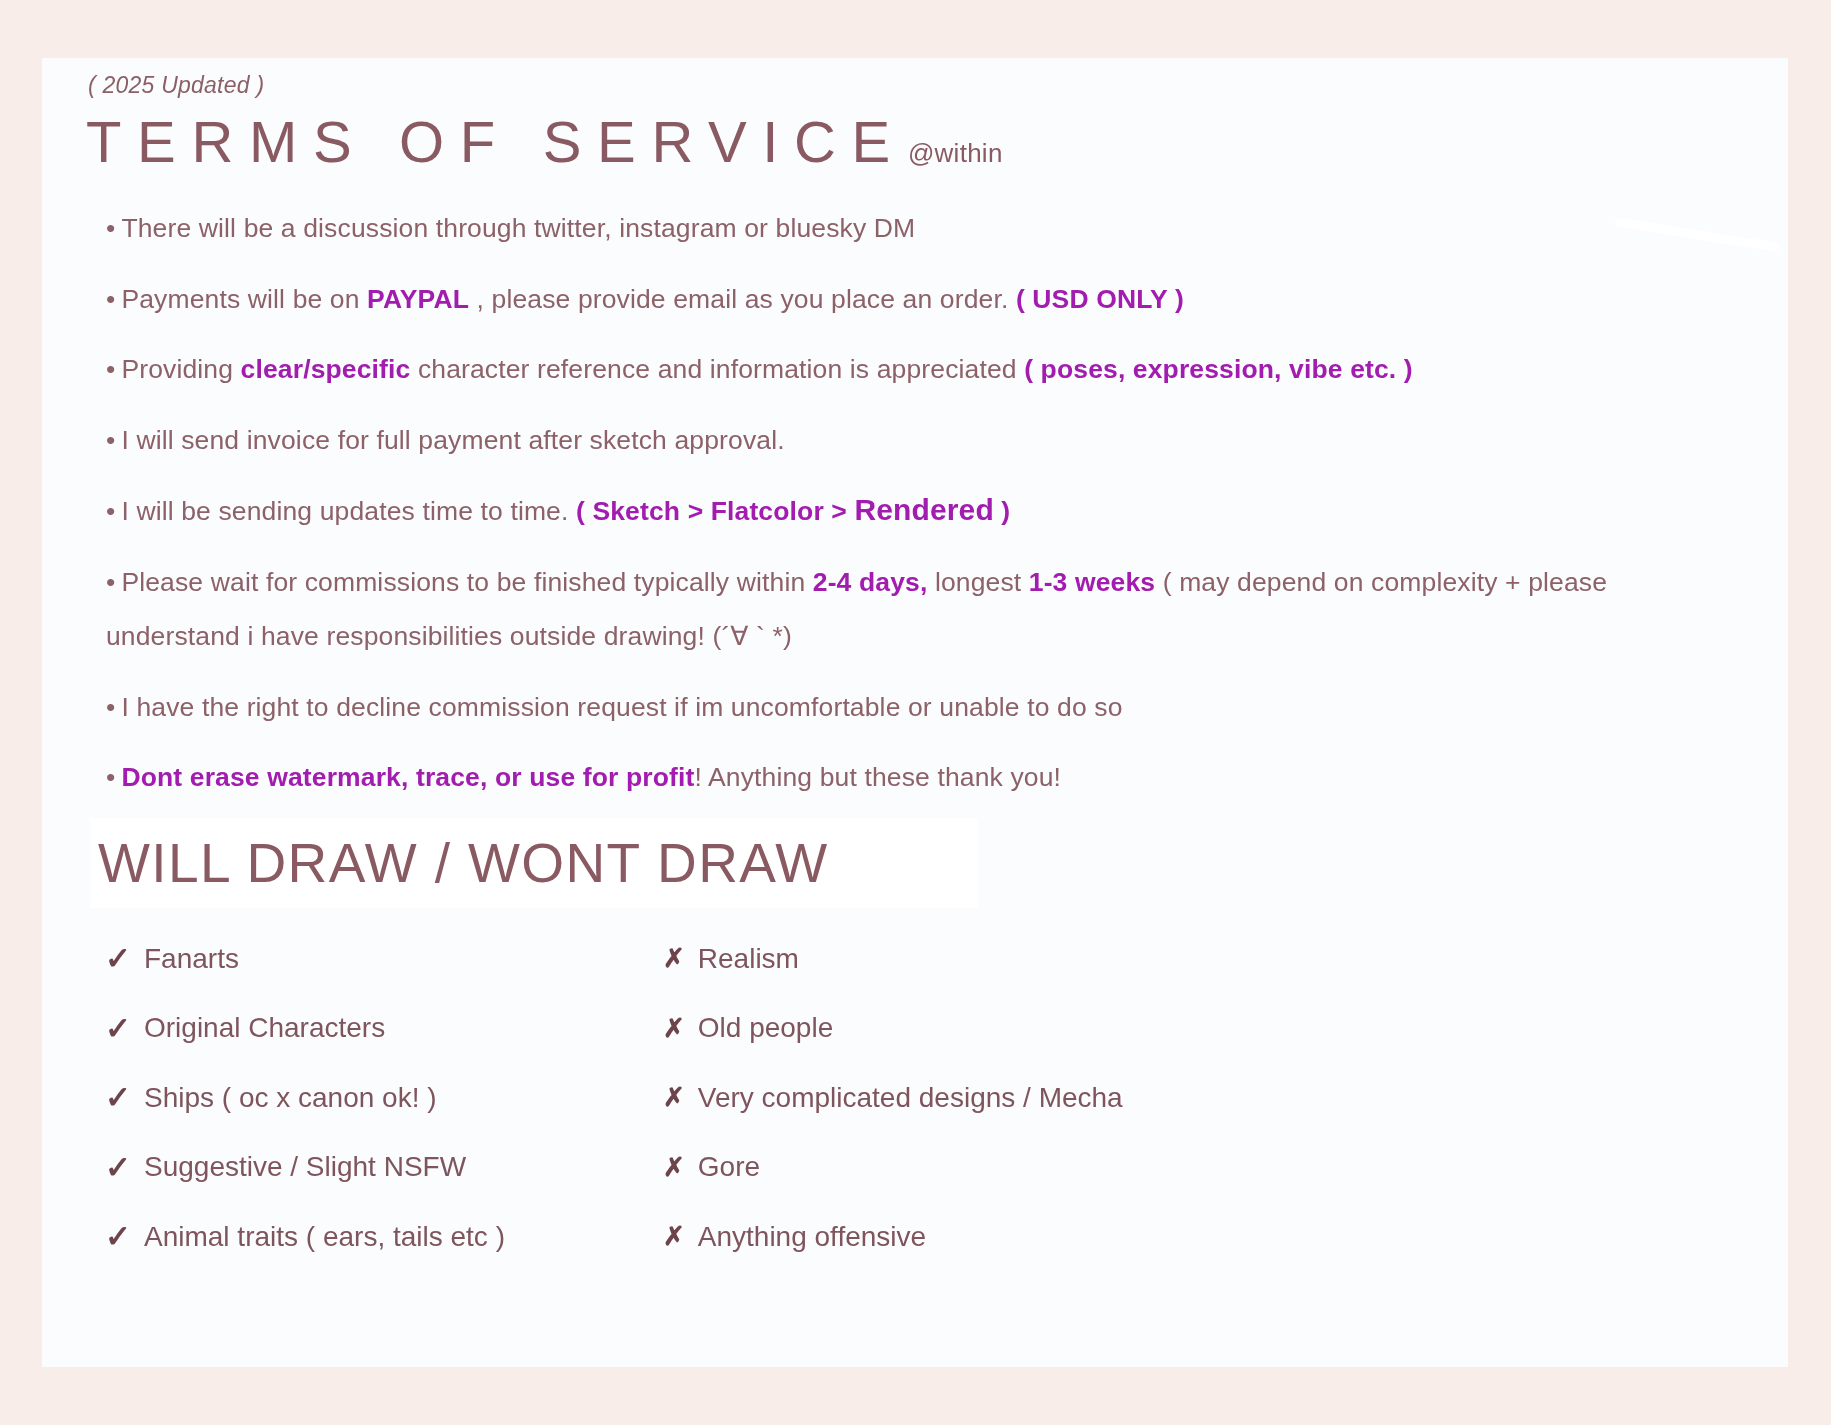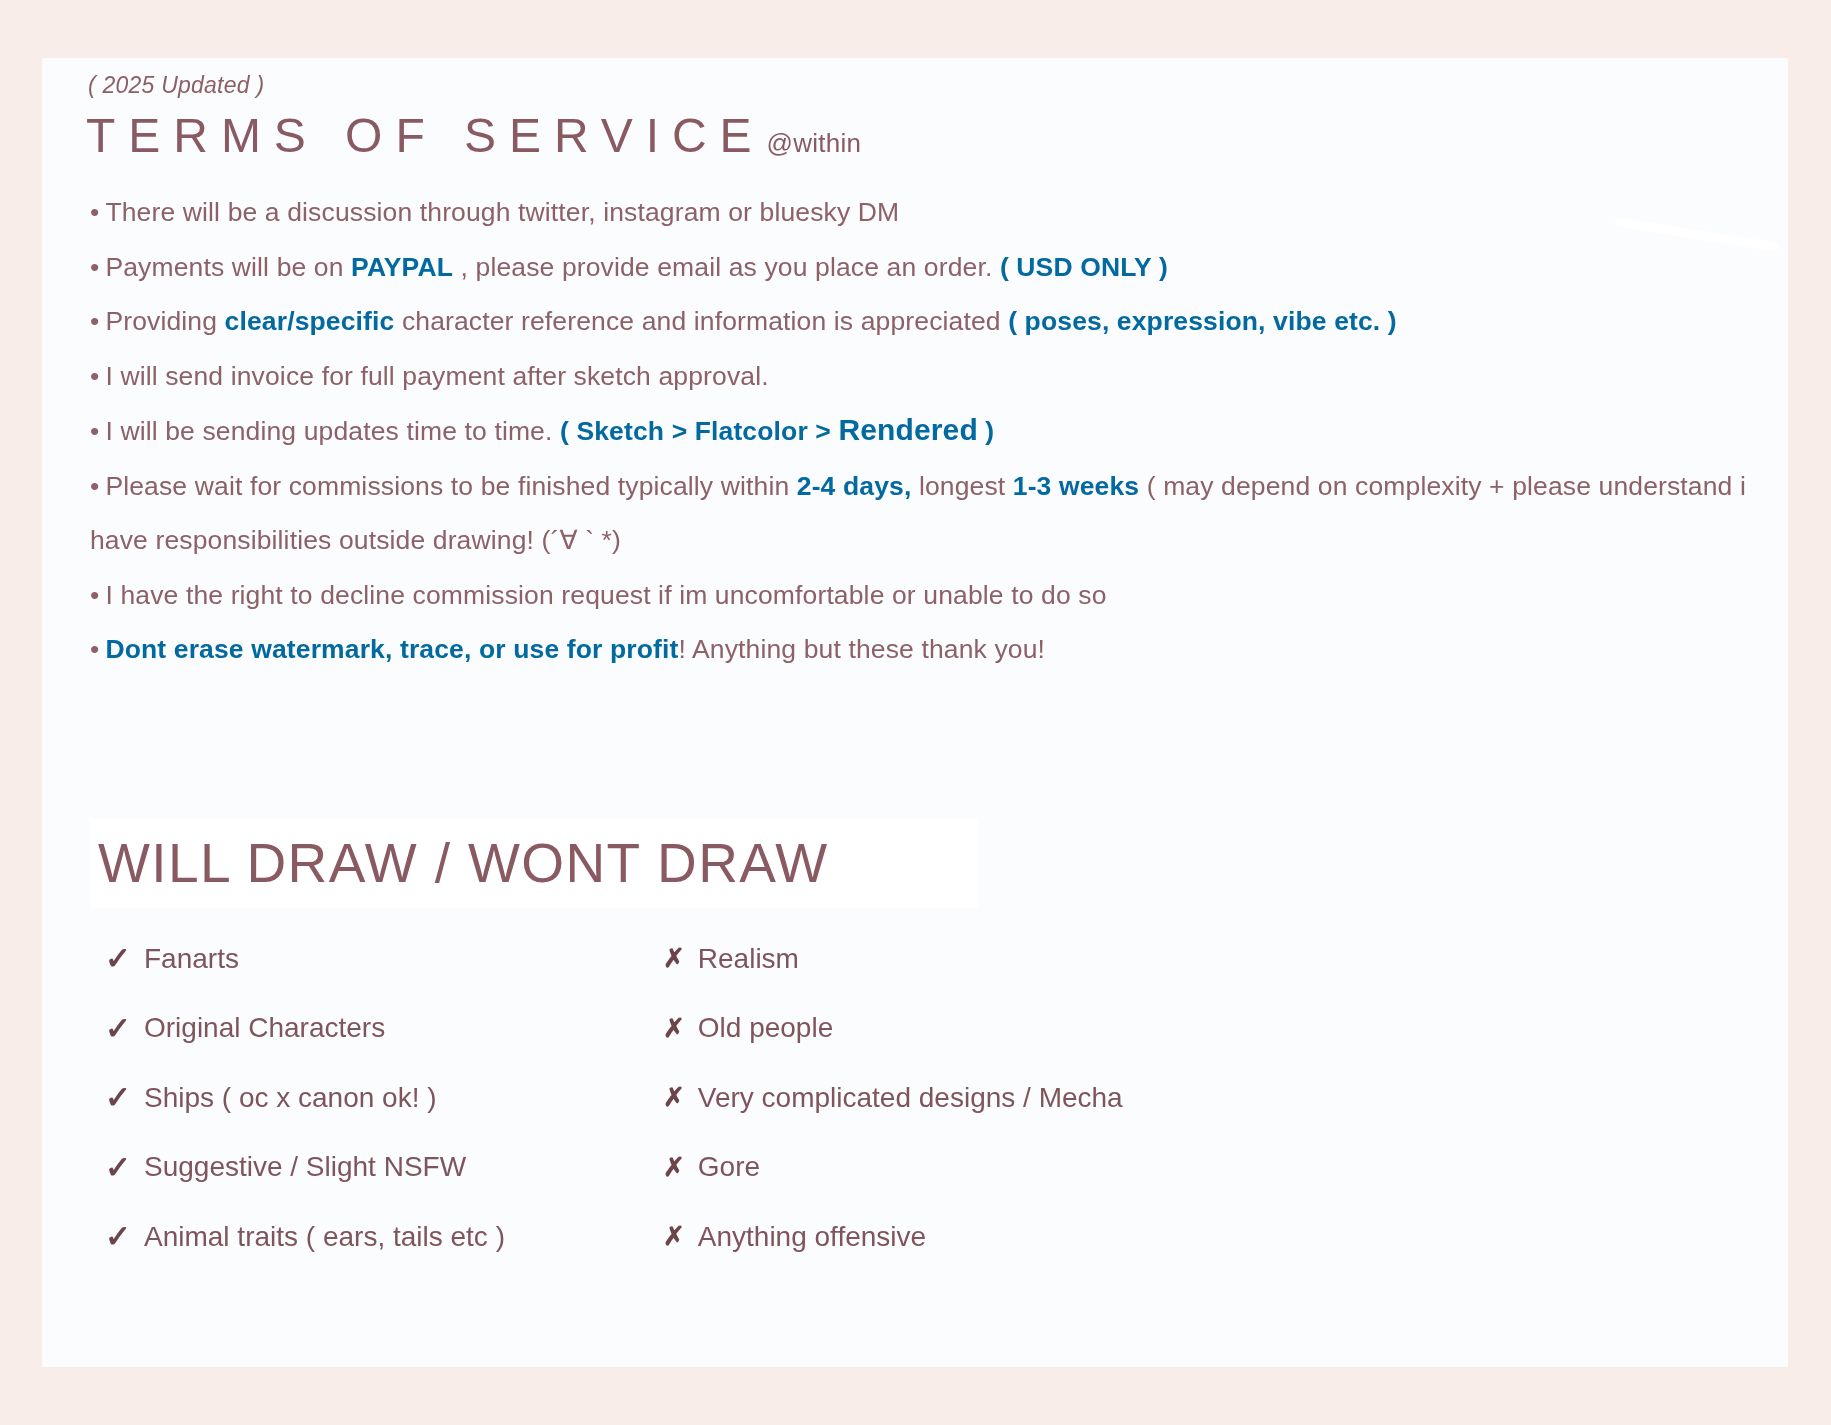--- a/index.html
+++ b/index.html
@@ -35,43 +35,43 @@
     font-style: italic;
     color: #8b5f66;
     letter-spacing: 0.01em;
   }
   .title-row {
     position: absolute;
     left: 44px; top: 50px;
     white-space: nowrap;
   }
   .title-main {
-    font-size: 48px;
+    font-size: 58px;
     font-weight: 400;
     letter-spacing: 0.27em;
     color: #8a5a62;
   }
   .handle {
     font-size: 26px;
     letter-spacing: 0.01em;
     color: #8a5a62;
     margin-left: 2px;
   }
   .bullets {
     position: absolute;
     left: 48px; top: 127px;
     width: 1665px;
     font-size: 26.5px;
     line-height: 54.5px;
     color: #8c6168;
     letter-spacing: 0.005em;
   }
-  .bullets p { margin: 0; }
+  .bullets p { margin: 16px; }
   .bullets .dot { margin-right: 6px; }
-  .bullets .b { font-weight: 700; color: #0369a1; }
+  .bullets .b { font-weight: 700; color: #a21caf; }
   .bullets .lg { font-size: 30px; }
   .band {
     position: absolute;
     left: 48px; top: 760px;
     width: 888px; height: 90px;
     background: #ffffff;
   }
   .section-title {
     margin: 0;
     padding-left: 8px;

